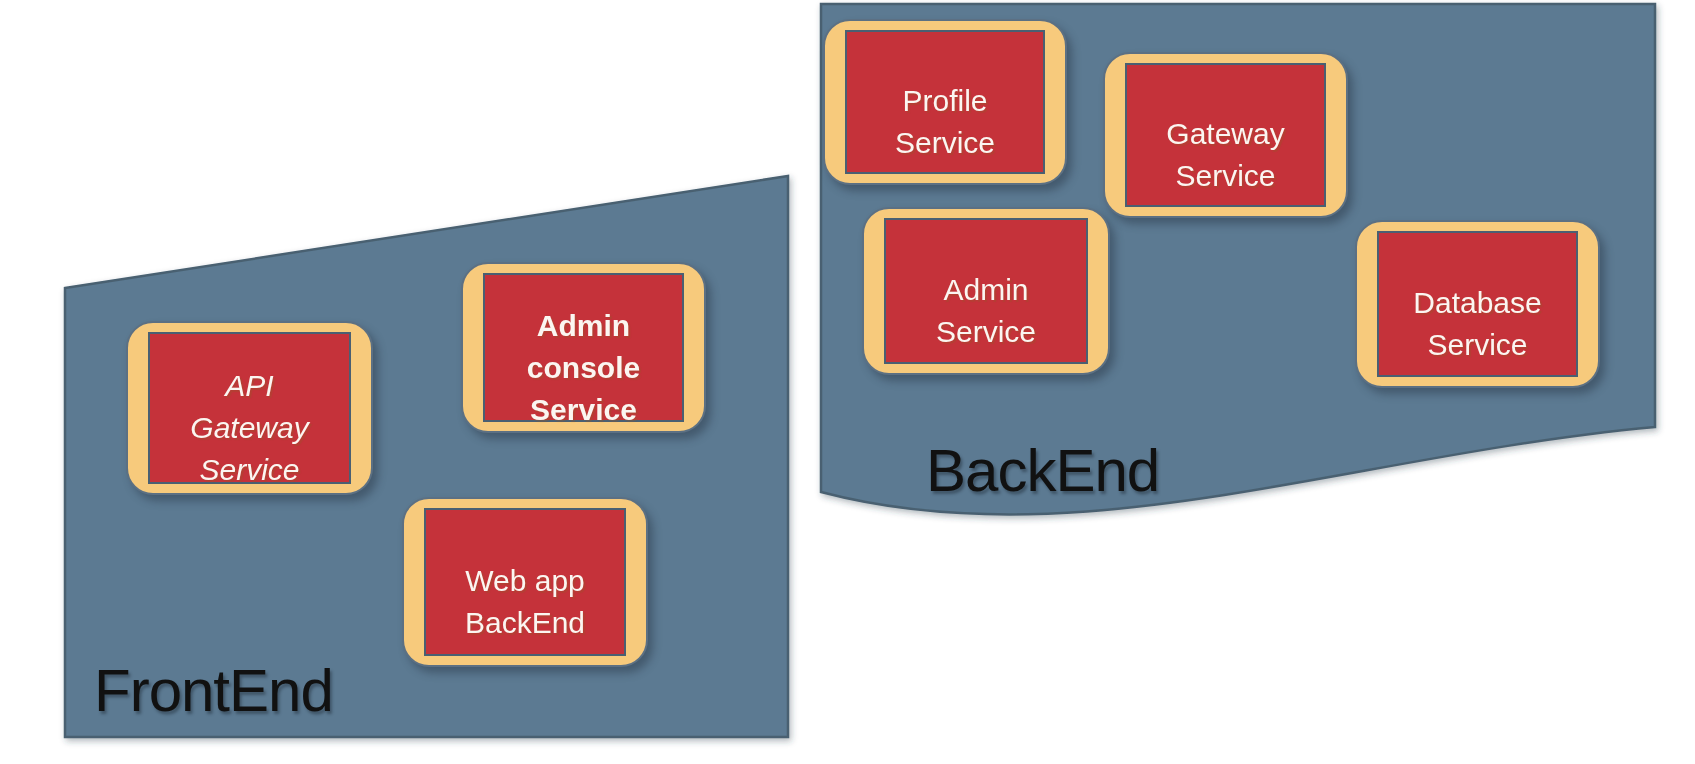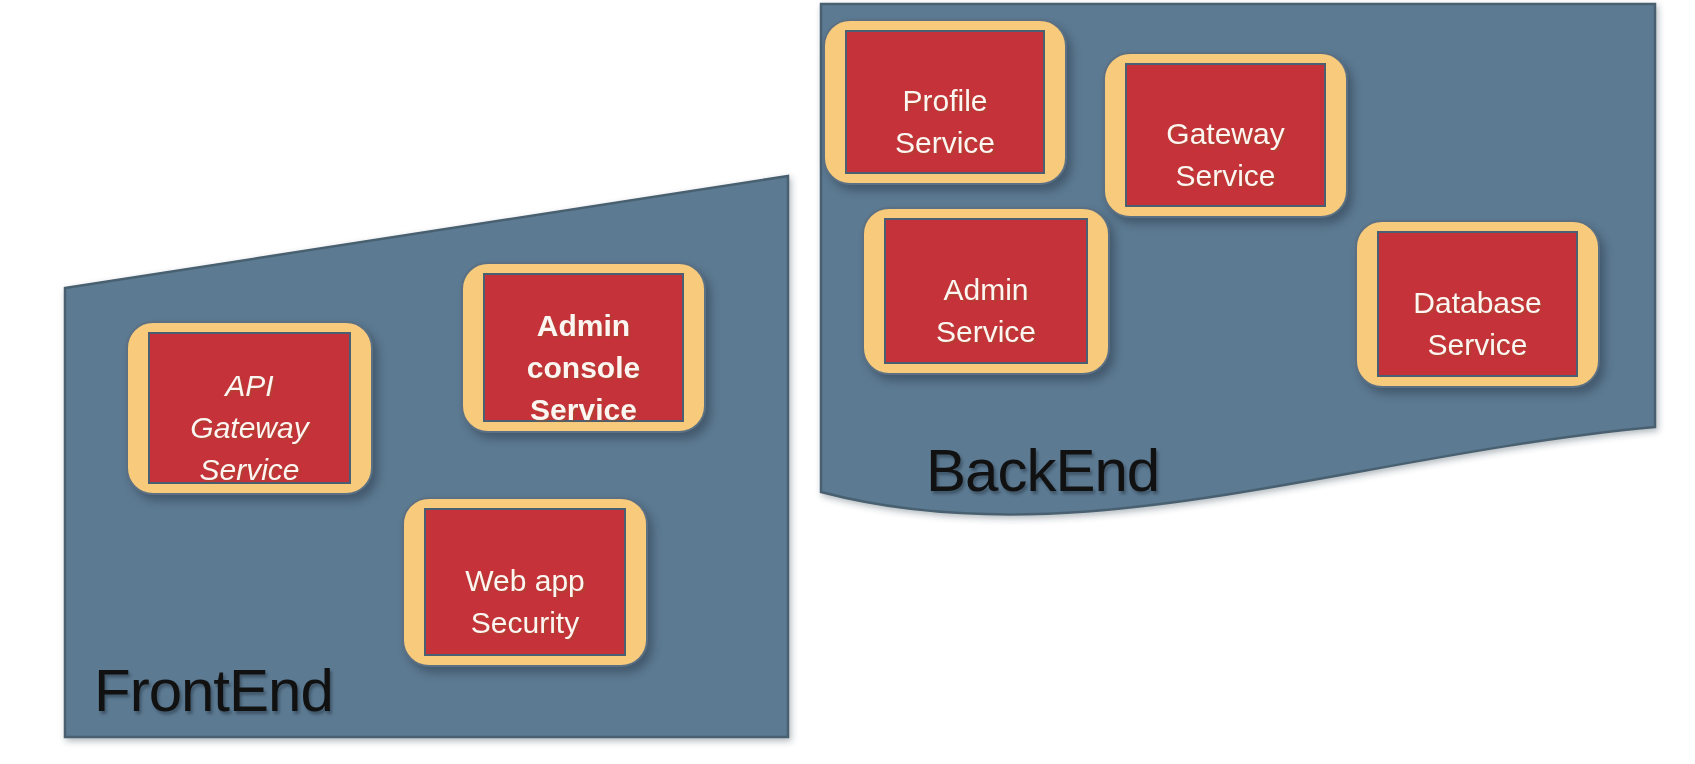--- a/index.html
+++ b/index.html
@@ -88,21 +88,21 @@
     <div class="service-inner">
       <div class="service-label">Admin
 console
 Service</div>
     </div>
   </div>
 
   <div class="service" style="left:402px; top:497px; width:246px; height:170px;">
     <div class="service-inner">
       <div class="service-label">Web app
-Security</div>
+BackEnd</div>
     </div>
   </div>
 
   <div class="service" style="left:823px; top:19px; width:244px; height:166px;">
     <div class="service-inner">
       <div class="service-label">Profile
 Service</div>
     </div>
   </div>
 

